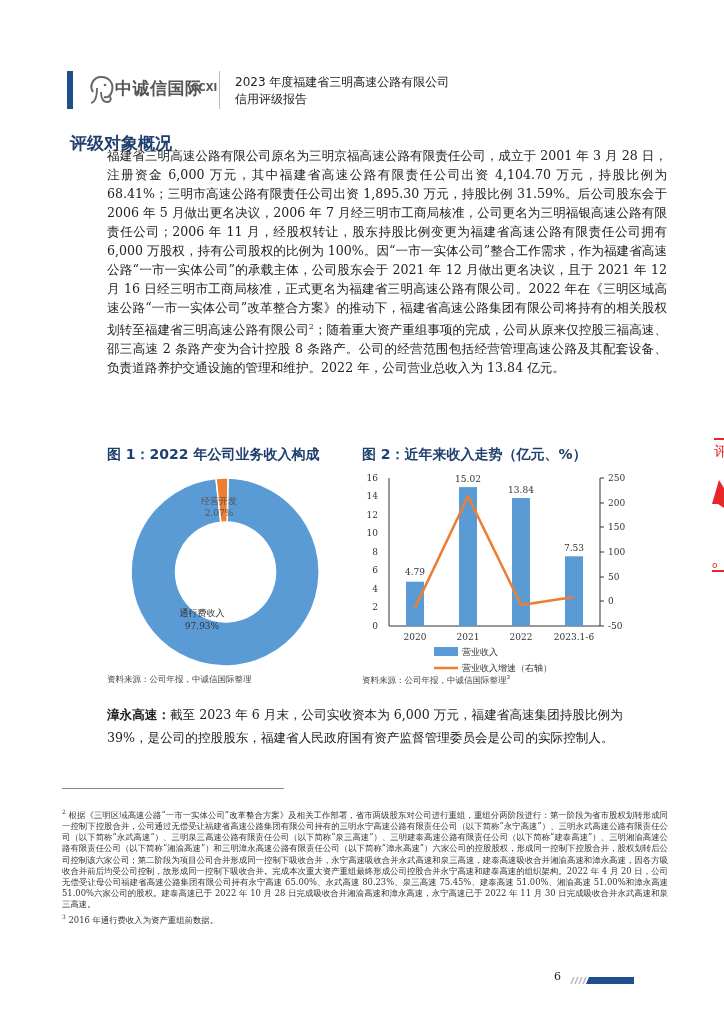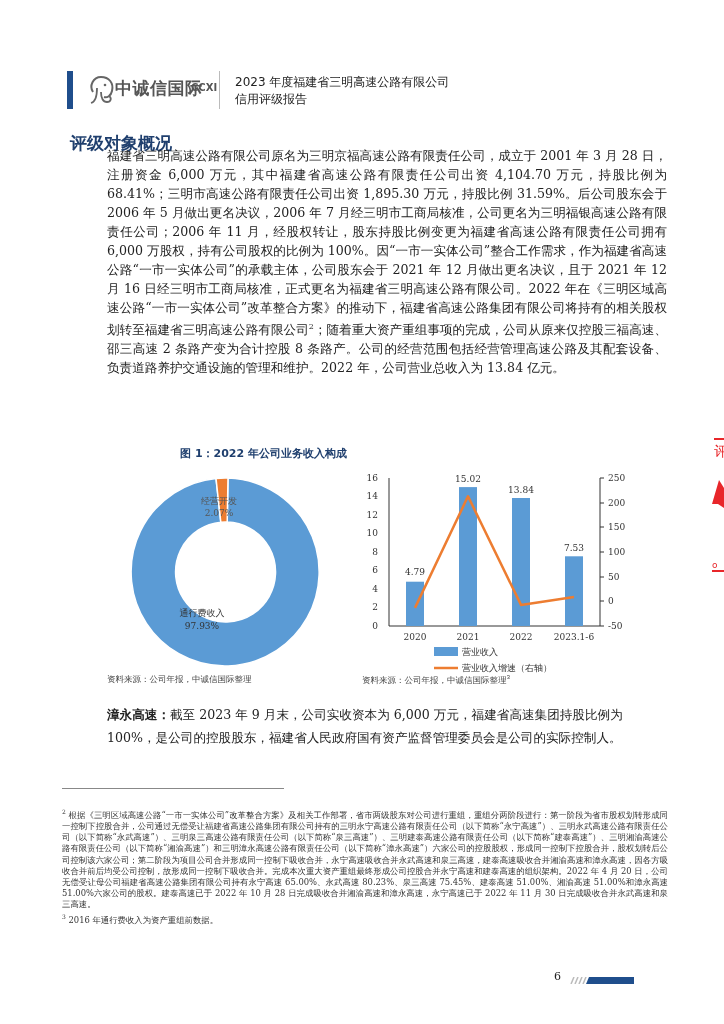--- a/index.html
+++ b/index.html
@@ -14,21 +14,21 @@
   .header .sep { position:absolute; left:152px; top:0; width:1px; height:38px; background:#bbb; }
   .header .title { position:absolute; left:168px; top:3px; font-family:"DejaVu Sans","Liberation Sans",sans-serif; font-size:12px; color:#222; line-height:17px; }
 
   .section-title { position:absolute; left:70px; top:116px; font-family:"DejaVu Sans","Liberation Sans",sans-serif; font-size:17px; font-weight:bold; color:#1f3f6e;margin-top:16px; }
 
   .body-text { position:absolute; left:107px; top:146px; width:560px; font-size:12.6px; line-height:19px; text-align:justify; color:#222; }
   .body-text p { text-indent:0; }
   .body-text sup { font-size:8px; }
 
   .fig { position:absolute; top:446px; }
-  .fig .fig-title { font-family:"DejaVu Sans","Liberation Sans",sans-serif; font-size:11px; font-weight:bold; color:#1f3f6e; text-align:right; }
+  .fig .fig-title { font-family:"DejaVu Sans","Liberation Sans",sans-serif; font-size:14px; font-weight:bold; color:#1f3f6e; text-align:left; }
   .fig .source { position:absolute; font-size:8.5px; color:#444; font-family:Liberation Mono, monospace; }
 
   .fig1 { left:107px; width:240px; height:240px; }
   .fig2 { left:362px; width:270px; height:240px; }
 
   .ownership { position:absolute; left:107px; top:703px; width:560px; font-size:12.6px; line-height:23.2px; color:#222; }
   .ownership b { font-family:"DejaVu Sans","Liberation Sans",sans-serif; font-weight:bold; }
 
   .fn-rule { position:absolute; left:62px; top:788px; width:222px; height:1px; background:#888; }
   .footnotes { position:absolute; left:62px; top:806px; width:606px; font-size:8.4px; line-height:11.2px; color:#333; text-align:justify; }
@@ -74,20 +74,21 @@
     <path d="M 109.0 10.4 A 94 94 0 0 1 121.0 10.0 L 120.2 54.0 A 50 50 0 0 0 113.8 54.2 Z" fill="#ed7d31" stroke="#fff" stroke-width="1.5"></path>
     <text x="112" y="36" font-size="9" fill="#555" text-anchor="middle" font-family="DejaVu Sans, sans-serif">经营开发</text>
     <text x="112" y="48" font-size="9" fill="#555" text-anchor="middle" font-family="DejaVu Serif, serif">2.07%</text>
     <text x="95" y="148" font-size="9" fill="#333" text-anchor="middle" font-family="DejaVu Sans, sans-serif">通行费收入</text>
     <text x="95" y="161" font-size="9" fill="#333" text-anchor="middle" font-family="DejaVu Serif, serif">97.93%</text>
   </svg>
   <div class="source" style="left:0;top:228px;">资料来源：公司年报，中诚信国际整理</div>
 </div>
 
 <div class="fig fig2">
+  <div class="fig-title">图 2：近年来收入走势（亿元、%）</div>
   <svg width="270" height="215" viewBox="0 0 270 215" style="position:absolute;left:0;top:18px;">
 
     <g font-family="DejaVu Serif, serif" font-size="9" fill="#333">
       <text x="16" y="17" text-anchor="end">16</text>
       <text x="16" y="35" text-anchor="end">14</text>
       <text x="16" y="54" text-anchor="end">12</text>
       <text x="16" y="72" text-anchor="end">10</text>
       <text x="16" y="91" text-anchor="end">8</text>
       <text x="16" y="109" text-anchor="end">6</text>
       <text x="16" y="128" text-anchor="end">4</text>
@@ -135,21 +136,21 @@
 
     <rect x="72" y="183" width="24" height="9" fill="#5b9bd5"></rect>
     <text x="100" y="191" font-size="9" fill="#333" font-family="DejaVu Sans, sans-serif">营业收入</text>
     <line x1="72" y1="204" x2="96" y2="204" stroke="#ed7d31" stroke-width="2.5"></line>
     <text x="100" y="207" font-size="9" fill="#333" font-family="DejaVu Sans, sans-serif">营业收入增速（右轴）</text>
   </svg>
   <div class="source" style="left:0;top:228px;"><span>资料来源：公司年报，中诚信国际整理</span><sup style="font-size:6px">3</sup></div>
 </div>
 
 <div class="ownership">
-  <b>漳永高速：</b><span>截至 2023 年 9 月末，公司实收资本为 6,000 万元，福建省高速集团持股比例为 100%，是公司的控股股东，福建省人民政府国有资产监督管理委员会是公司的实际控制人。</span>
+  <b>漳永高速：</b><span>截至 2023 年 6 月末，公司实收资本为 6,000 万元，福建省高速集团持股比例为 39%，是公司的控股股东，福建省人民政府国有资产监督管理委员会是公司的实际控制人。</span>
 </div>
 
 <div class="fn-rule"></div>
 <div class="footnotes">
   <p><sup>2</sup> <span>根据《三明区域高速公路“一市一实体公司”改革整合方案》及相关工作部署，省市两级股东对公司进行重组，重组分两阶段进行：第一阶段为省市股权划转形成同一控制下控股合并，公司通过无偿受让福建省高速公路集团有限公司持有的三明永宁高速公路有限责任公司（以下简称“永宁高速”）、三明永武高速公路有限责任公司（以下简称“永武高速”）、三明泉三高速公路有限责任公司（以下简称“泉三高速”）、三明建泰高速公路有限责任公司（以下简称“建泰高速”）、三明湘渝高速公路有限责任公司（以下简称“湘渝高速”）和三明漳永高速公路有限责任公司（以下简称“漳永高速”）六家公司的控股股权，形成同一控制下控股合并，股权划转后公司控制该六家公司；第二阶段为项目公司合并形成同一控制下吸收合并，永宁高速吸收合并永武高速和泉三高速，建泰高速吸收合并湘渝高速和漳永高速，因各方吸收合并前后均受公司控制，故形成同一控制下吸收合并。完成本次重大资产重组最终形成公司控股合并永宁高速和建泰高速的组织架构。2022 年 4 月 20 日，公司无偿受让母公司福建省高速公路集团有限公司持有永宁高速 65.00%、永武高速 80.23%、泉三高速 75.45%、建泰高速 51.00%、湘渝高速 51.00%和漳永高速 51.00%六家公司的股权。建泰高速已于 2022 年 10 月 28 日完成吸收合并湘渝高速和漳永高速，永宁高速已于 2022 年 11 月 30 日完成吸收合并永武高速和泉三高速。</span></p>
   <p><sup>3</sup> <span>2016 年通行费收入为资产重组前数据。</span></p>
 </div>
 
 <div class="page-num">6</div>
 <svg class="page-bar" viewBox="0 0 64 7" width="64" height="7">

